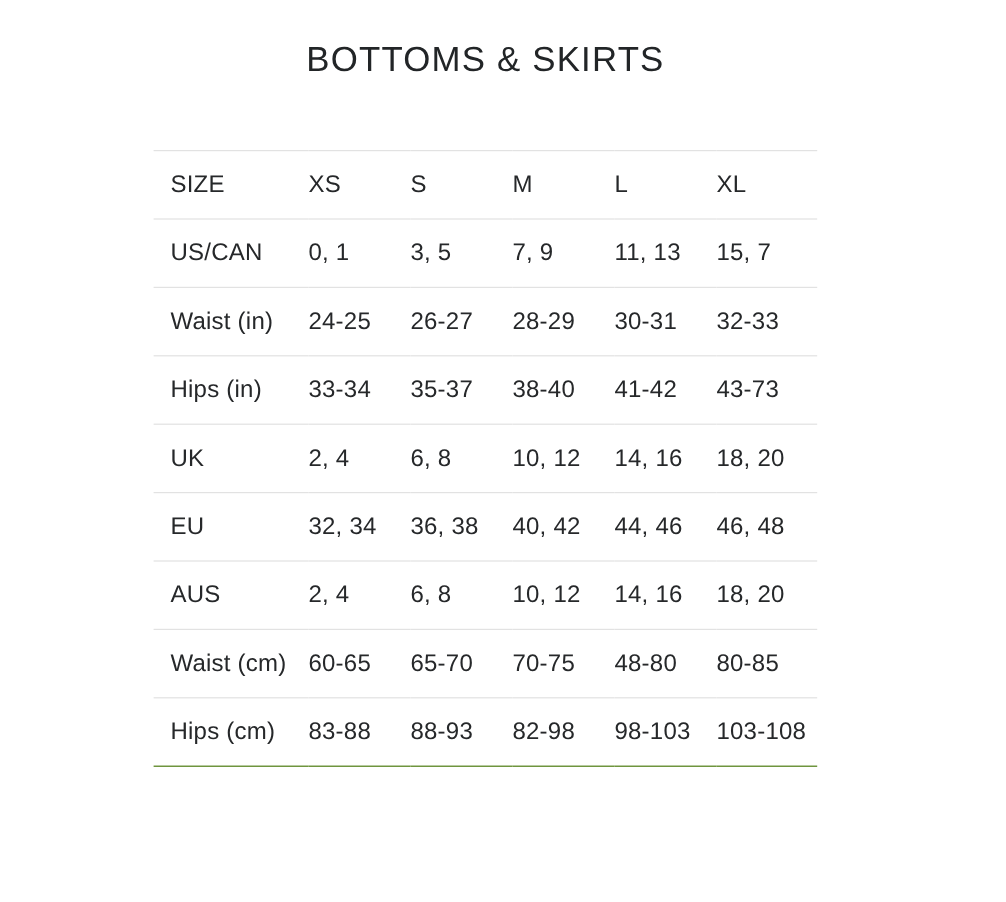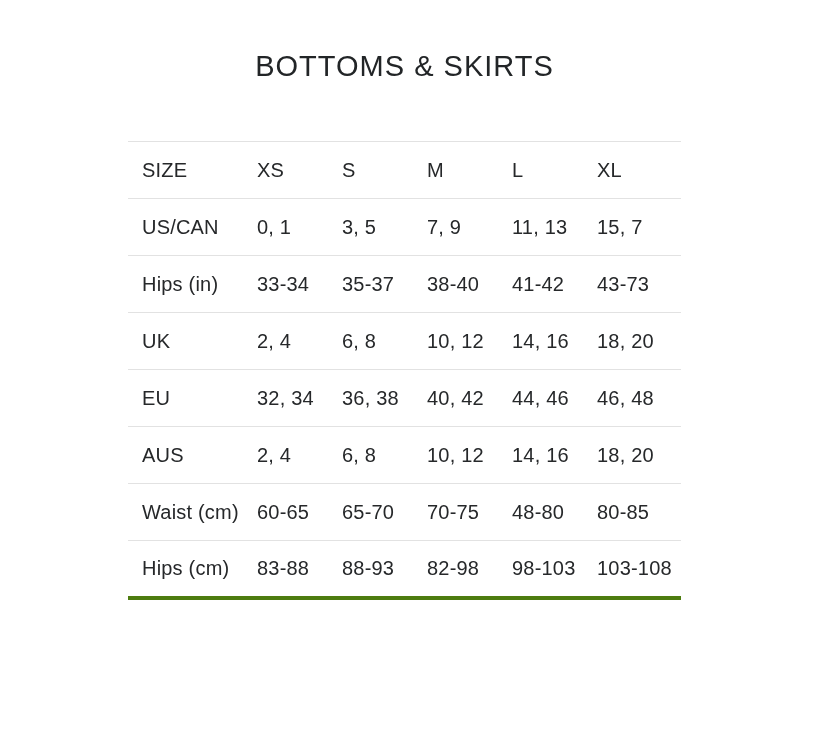--- a/index.html
+++ b/index.html
@@ -11,37 +11,37 @@
   body {
     width: 838px;
     height: 752px;
     font-family: "Liberation Sans", "DejaVu Sans", sans-serif;
     color: #26282a;
     overflow: hidden;
   }
   .content {
     width: 553px;
     margin-left: 128px;
-    padding-top: 48px;
+    padding-top: 32px;
   }
   .page-title {
     margin: 0 0 57px 0;
     font-size: 29px;
     font-weight: 400;
     line-height: 36px;
     letter-spacing: 1px;
     text-align: center;
     color: #222527;
     white-space: nowrap;
   }
   table.size-chart {
     width: 553px;
     border-collapse: collapse;
     table-layout: fixed;
-    border-bottom: 4px solid #4d7c0f;
+    border-bottom: 1px solid #4d7c0f;
     margin-top: 16px;
   }
   table.size-chart tr {
     border-top: 1px solid #e2e2e2;
   }
   table.size-chart th,
   table.size-chart td {
     height: 57px;
     padding: 0;
     font-size: 20px;
@@ -90,20 +90,28 @@
     <tbody>
         <tr>
           <td>US/CAN</td>
           <td>0, 1</td>
           <td>3, 5</td>
           <td>7, 9</td>
           <td>11, 13</td>
           <td>15, 7</td>
         </tr>
         <tr>
+          <td>Waist (in)</td>
+          <td>24-25</td>
+          <td>26-27</td>
+          <td>28-29</td>
+          <td>30-31</td>
+          <td>32-33</td>
+        </tr>
+        <tr>
           <td>Hips (in)</td>
           <td>33-34</td>
           <td>35-37</td>
           <td>38-40</td>
           <td>41-42</td>
           <td>43-73</td>
         </tr>
         <tr>
           <td>UK</td>
           <td>2, 4</td>

